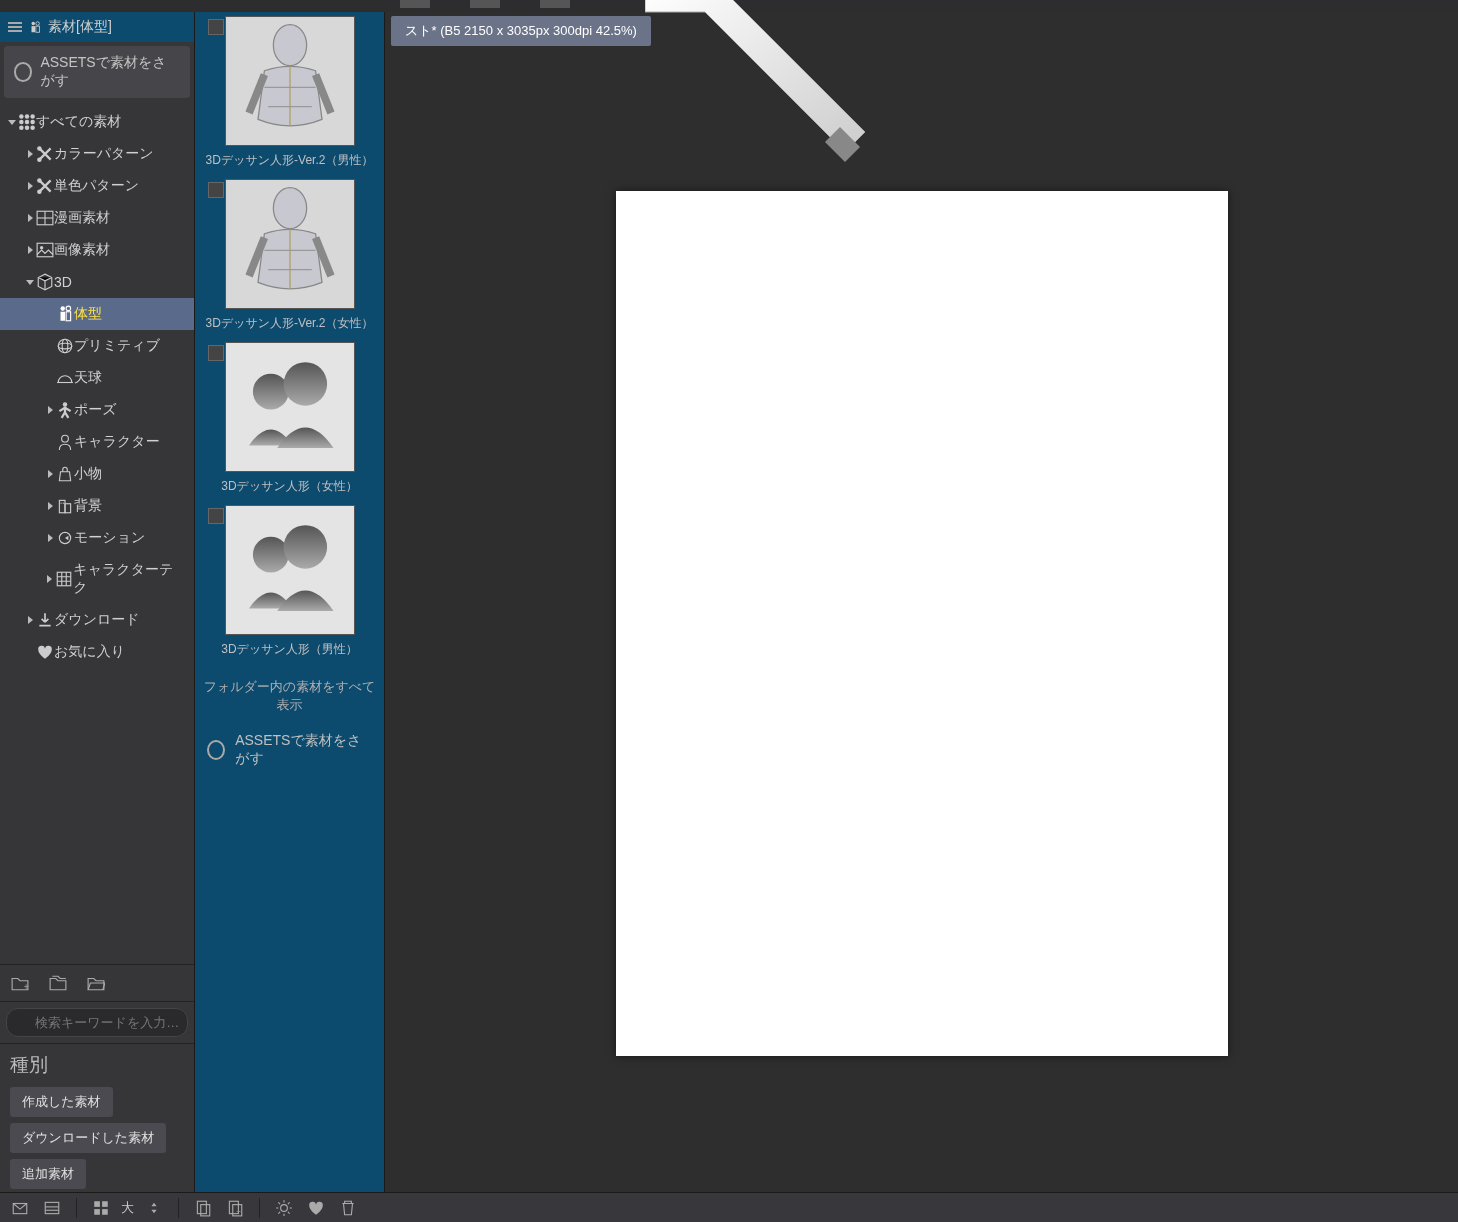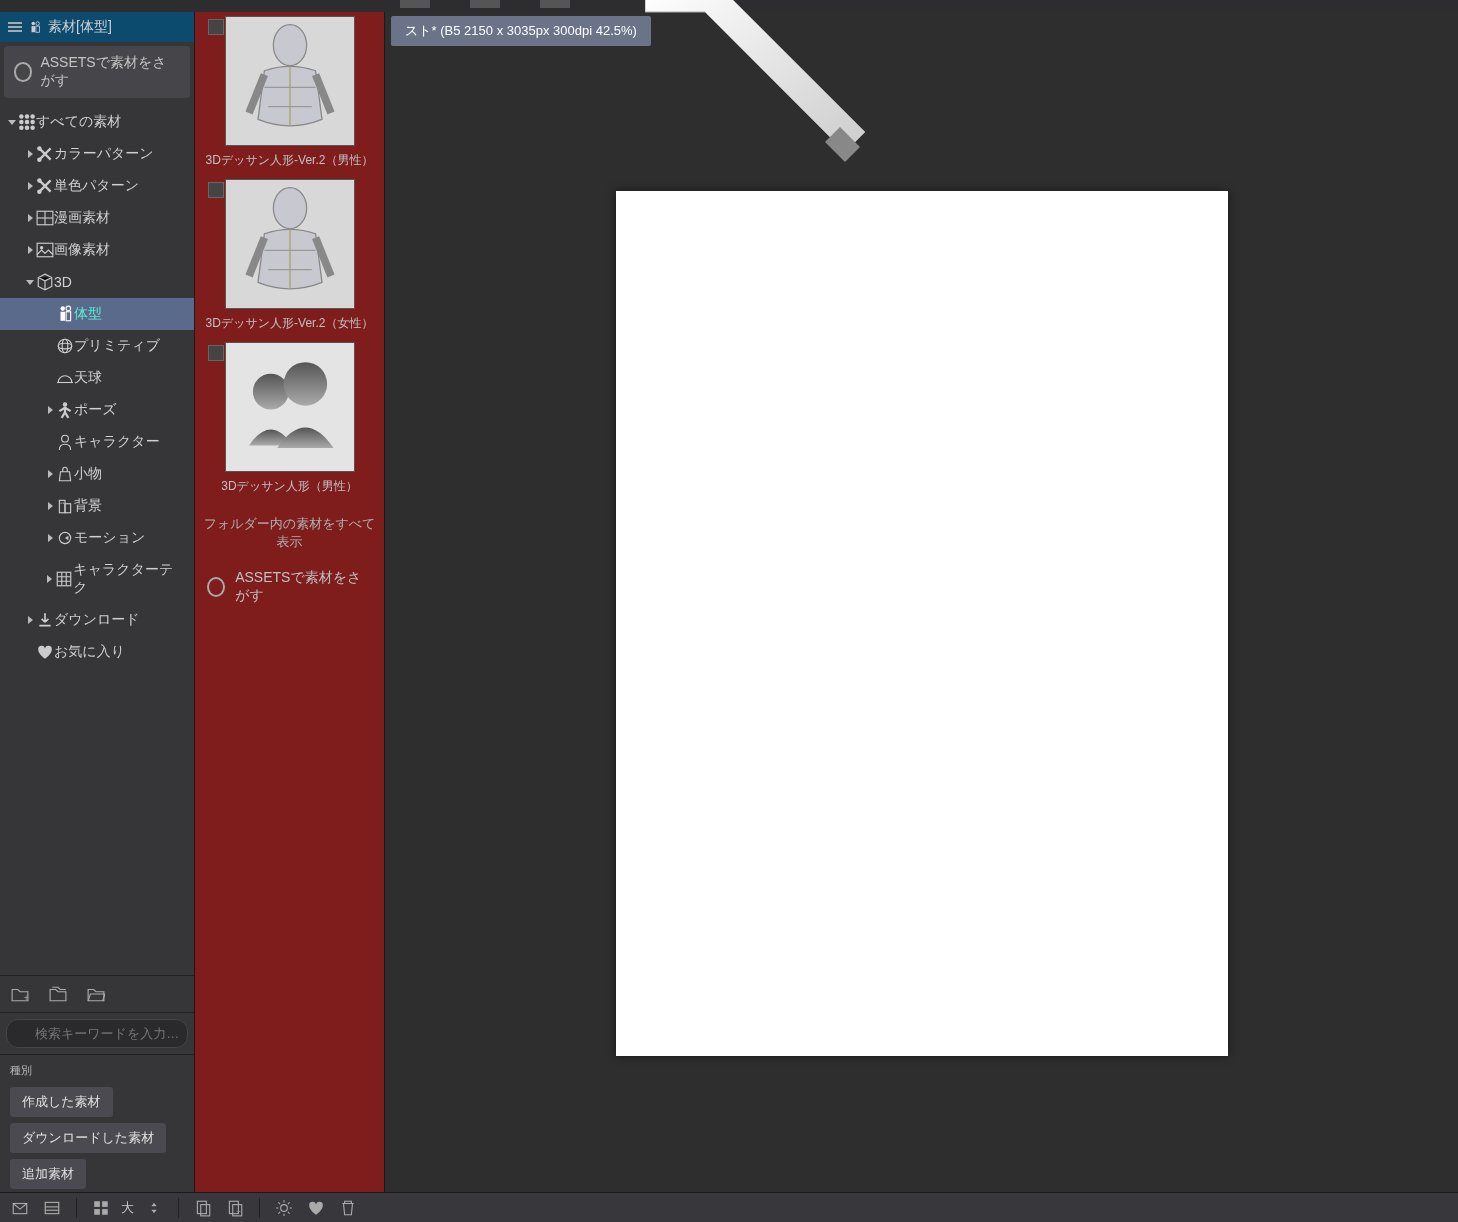--- a/index.html
+++ b/index.html
@@ -86,21 +86,21 @@
   display: flex;
   align-items: center;
   gap: 0;
   padding: 7px 8px;
   cursor: pointer;
   font-size: 14px;
   color: #d0d0d0;
 }
 .tree-item.selected {
   background: #5a6a8a;
-  color: #5eead4;
+  color: #fde047;
 }
 .tree-item .indent0 { width: 0px; }
 .tree-item .indent1 { width: 18px; }
 .tree-item .indent2 { width: 38px; }
 .caret {
   width: 10px;
   height: 10px;
   display: inline-block;
   position: relative;
 }
@@ -168,21 +168,21 @@
   width: 16px;
   height: 16px;
   color: #888;
 }
 .filter-section {
   padding: 8px 10px 0;
   border-top: 1px solid #222;
 }
 .filter-label {
   color: #bbb;
-  font-size: 11px;
+  font-size: 19px;
   margin-bottom: 6px;
 }
 .filter-chip {
   display: inline-block;
   background: #4a4a50;
   color: #e0e0e0;
   padding: 6px 12px;
   border-radius: 3px;
   margin: 3px 4px 3px 0;
   font-size: 13px;
@@ -198,21 +198,21 @@
   padding: 0 8px;
 }
 .bottom-bar .sep {
   width: 1px;
   height: 20px;
   background: #222;
   margin: 0 4px;
 }
 .thumb-col {
   width: 190px;
-  background: #7f1d1d;
+  background: #0c4a6e;
   overflow-y: auto;
   padding: 4px;
   border-right: 1px solid #1a1a1a;
 }
 .asset-card {
   margin-bottom: 10px;
   cursor: pointer;
 }
 .asset-thumb {
   width: 130px;
@@ -621,20 +621,35 @@
       <line x1="30" y1="55" x2="70" y2="55" stroke="#999"></line>
       <line x1="33" y1="70" x2="67" y2="70" stroke="#999"></line>
       <path d="M30 45 L18 75" stroke="#888" fill="none" stroke-width="6"></path>
       <path d="M70 45 L82 75" stroke="#888" fill="none" stroke-width="6"></path>
     </svg></div>
           <div class="asset-label">3Dデッサン人形-Ver.2（女性）</div>
         </div>
         <div class="asset-card">
           <div class="asset-thumb silhouette" style="background: rgb(228, 228, 228);"><div class="asset-check"></div><svg viewBox="0 0 100 100">
       <defs>
+                <linearGradient id="sg2" x1="0" y1="0" x2="0" y2="1">
+                  <stop offset="0" stop-color="#555"></stop>
+                  <stop offset="1" stop-color="#aaa"></stop>
+                </linearGradient>
+              </defs>
+      <circle cx="35" cy="38" r="14" fill="url(#sg2)"></circle>
+      <path d="M18 80 Q35 55 52 80 Z" fill="url(#sg2)"></path>
+      <circle cx="62" cy="32" r="17" fill="url(#sg2)"></circle>
+      <path d="M40 82 Q62 50 84 82 Z" fill="url(#sg2)"></path>
+    </svg></div>
+          <div class="asset-label">3Dデッサン人形（女性）</div>
+        </div>
+        <div class="asset-card">
+          <div class="asset-thumb silhouette" style="background: rgb(228, 228, 228);"><div class="asset-check"></div><svg viewBox="0 0 100 100">
+      <defs>
                 <linearGradient id="sg3" x1="0" y1="0" x2="0" y2="1">
                   <stop offset="0" stop-color="#555"></stop>
                   <stop offset="1" stop-color="#aaa"></stop>
                 </linearGradient>
               </defs>
       <circle cx="35" cy="38" r="14" fill="url(#sg3)"></circle>
       <path d="M18 80 Q35 55 52 80 Z" fill="url(#sg3)"></path>
       <circle cx="62" cy="32" r="17" fill="url(#sg3)"></circle>
       <path d="M40 82 Q62 50 84 82 Z" fill="url(#sg3)"></path>
     </svg></div>

